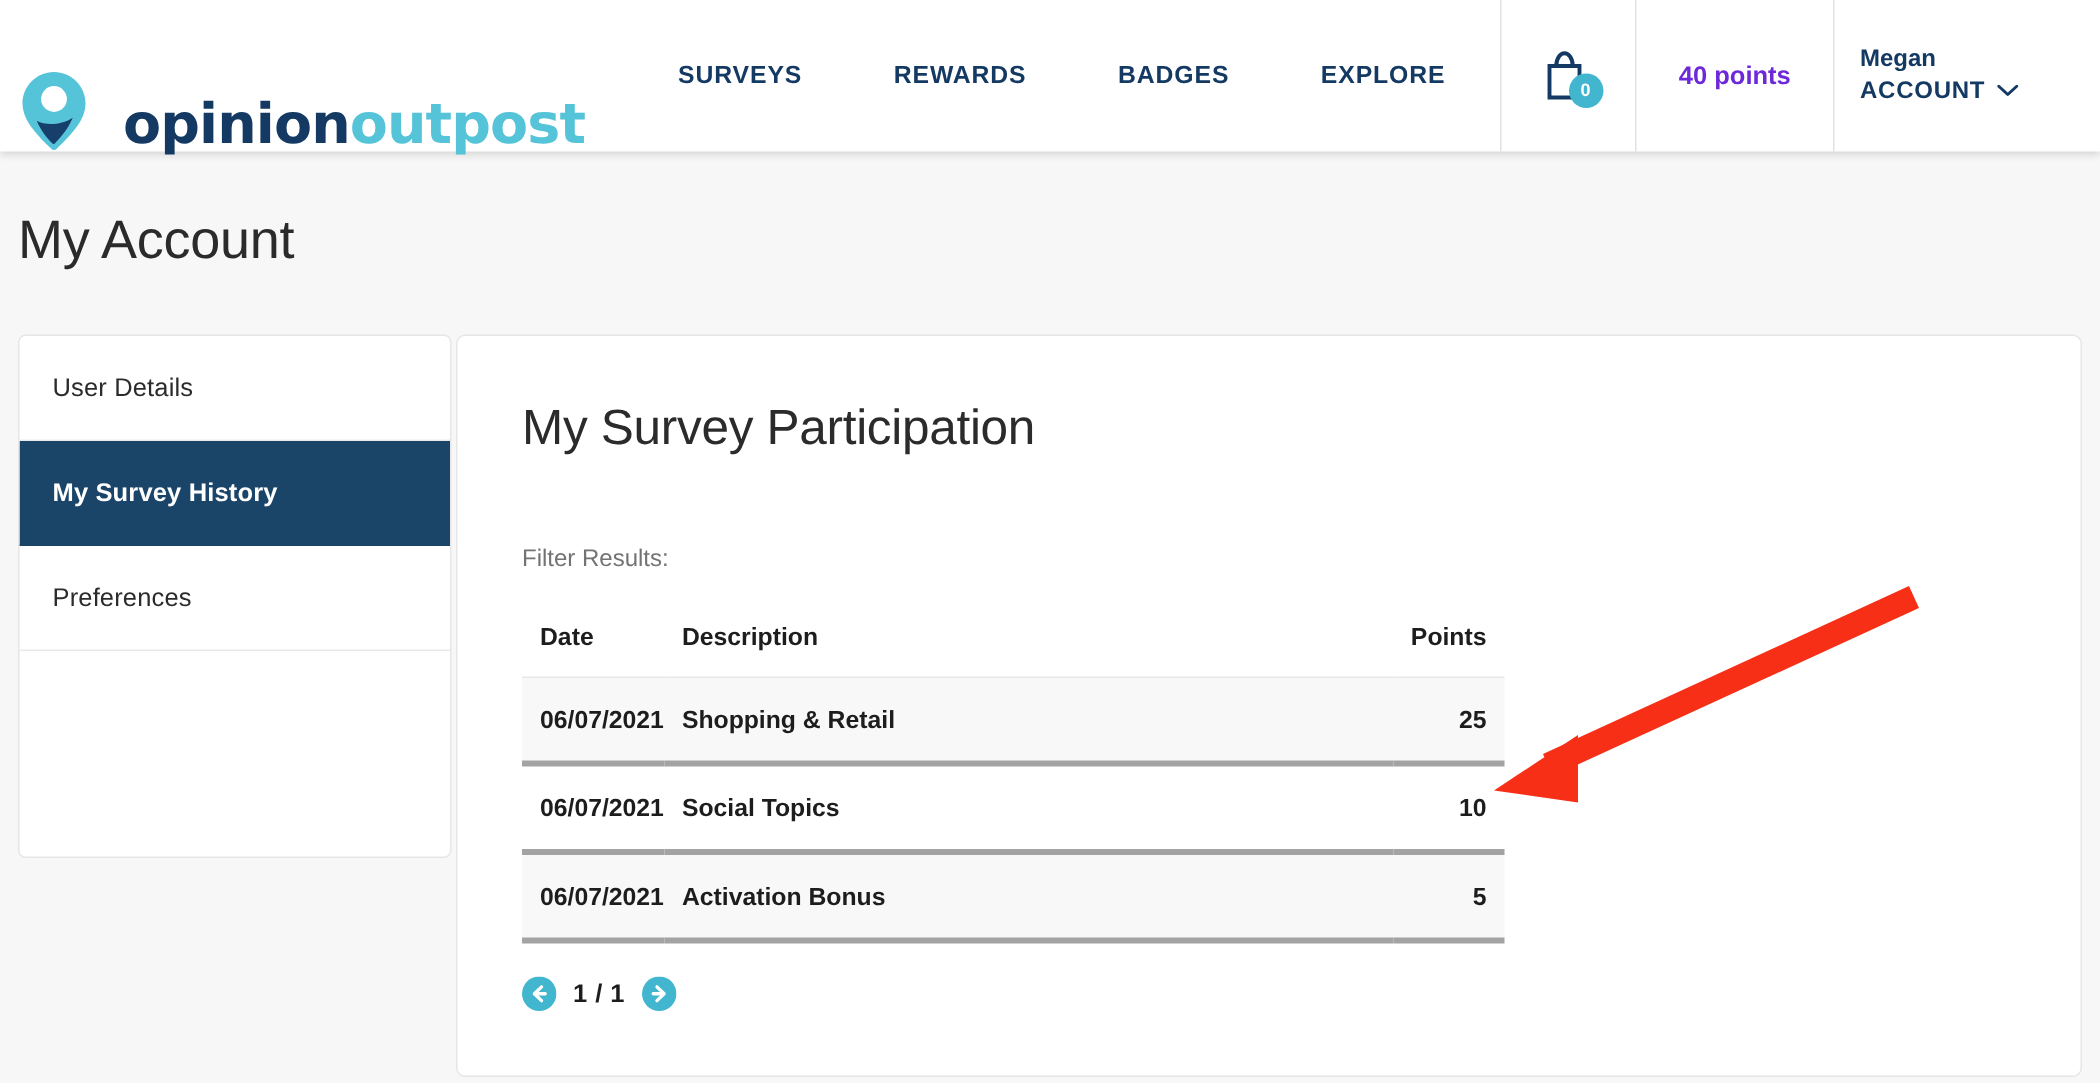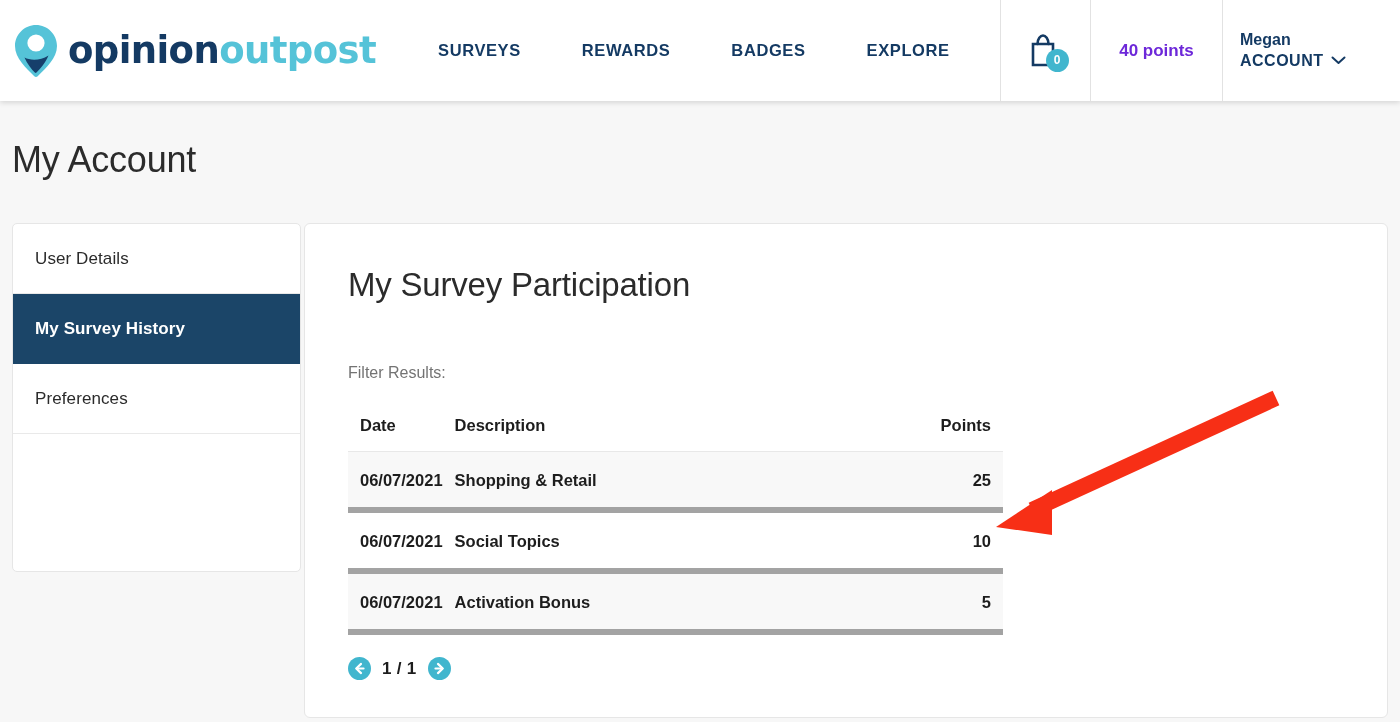--- a/index.html
+++ b/index.html
@@ -23,23 +23,23 @@
     height: 101px;
     background: #ffffff;
     display: flex;
     align-items: stretch;
     box-shadow: 0 2px 5px rgba(0,0,0,0.13);
     z-index: 20;
   }
 
   .brand {
     display: flex;
-    align-items: center;
+    align-items: flex-end;
     padding-left: 14px;
-    gap: 10px;
+    gap: 24px;
     flex: 0 0 auto;
   }
 
   .logo-mark { width: 44px; height: 54px; display: block; }
 
   .brand-word {
     font-size: 37px;
     font-weight: bold;
     letter-spacing: -0.6px;
     line-height: 1;
@@ -234,21 +234,21 @@
     text-align: left;
     padding: 0 0 16px 12px;
     border-bottom: 1px solid #e8e8e8;
   }
   .tbl th.num, .tbl td.num { text-align: right; padding-right: 12px; }
   .tbl td {
     font-size: 16.5px;
     font-weight: bold;
     color: #1d1d1d;
     padding: 19px 0 17px 12px;
-    border-bottom: 6px solid #a3a3a3;
+    border-bottom: 4px solid #a3a3a3;
   }
   .tbl tbody tr.odd { background: #f8f8f8; }
   .col-date { width: 152px; }
   .col-desc { width: 100%; }
   .col-pts  { width: 110px; }
 
   
   .pager {
     display: flex;
     align-items: center;

